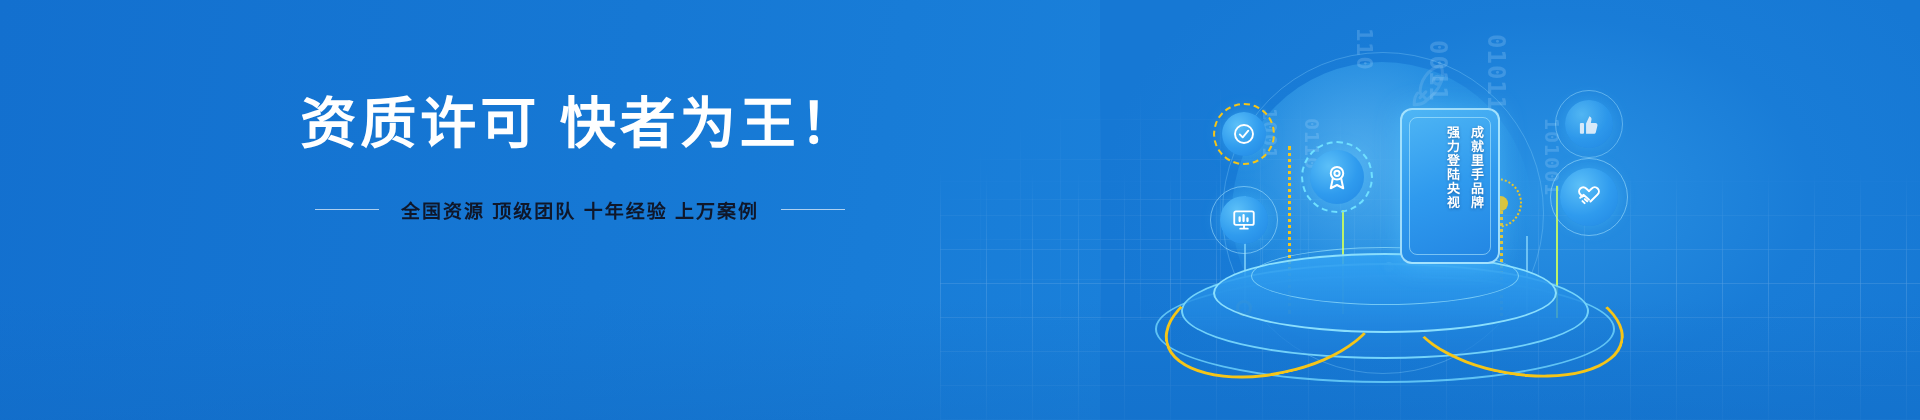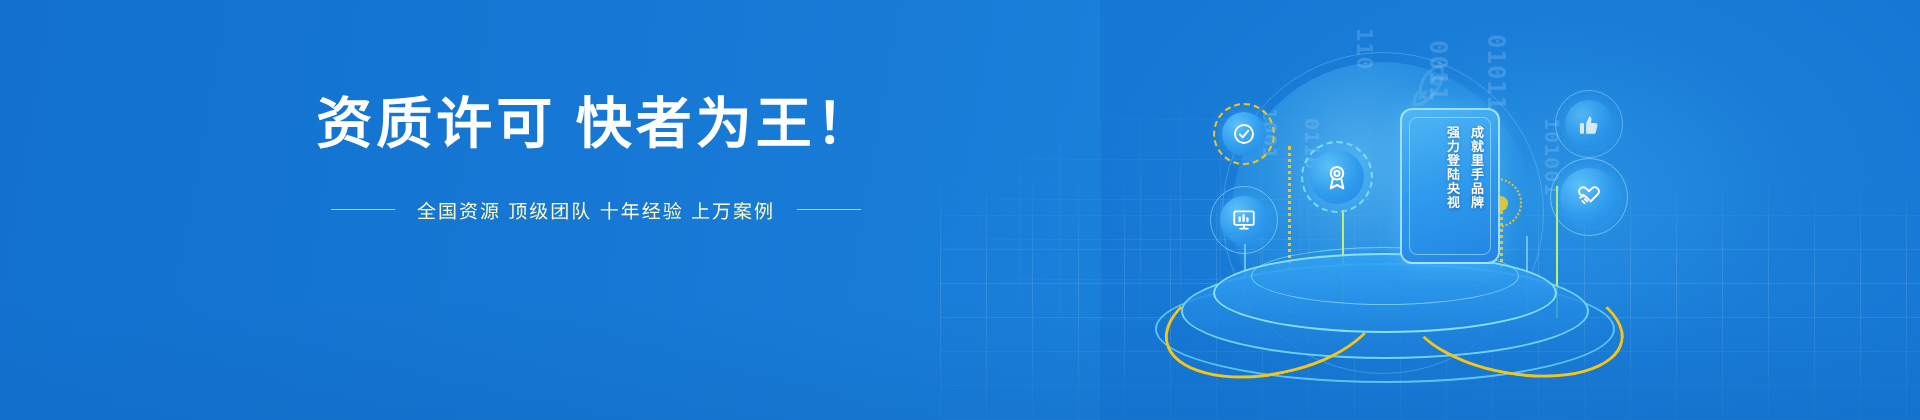--- a/index.html
+++ b/index.html
@@ -113,33 +113,33 @@
   .dot-y{position:absolute;width:15px;height:15px;border-radius:50%;background:#f5c518;}
   .dot-c{position:absolute;width:14px;height:14px;border-radius:50%;background:rgba(175,225,255,.85);}
   .ring-y{position:absolute;width:16px;height:16px;border-radius:50%;border:3px solid #f5c518;box-sizing:border-box;}
   .tag-y{
     position:absolute;width:46px;height:46px;border-radius:50%;border:2px dotted #f5c518;
     display:flex;align-items:center;justify-content:center;
     color:#f5c518;font-size:11px;font-weight:700;letter-spacing:.5px;
   }
   .rocket{position:absolute;opacity:.13;}
   
-  .copy{position:absolute;left:16px;top:0;width:1160px;height:416px;}
+  .copy{position:absolute;left:0;top:0;width:1160px;height:416px;}
   .headline{
     position:absolute;left:0;right:0;top:96px;text-align:center;
     color:#ffffff;font-size:56px;font-weight:700;letter-spacing:4px;
     line-height:1;white-space:nowrap;
   }
   .sub-row{
     position:absolute;left:0;right:0;top:196px;
     display:flex;align-items:center;justify-content:center;gap:22px;
   }
   .sub-rule{width:64px;height:1px;background:rgba(255,255,255,.65);}
   .subtitle{
-    color:#fef9c3;font-size:19px;font-weight:400;letter-spacing:2px;white-space:nowrap;
+    color:#0f172a;font-size:19px;font-weight:700;letter-spacing:2px;white-space:nowrap;
   }
   .cta-wrap{position:absolute;left:0;right:0;top:252px;display:flex;justify-content:center;}
   .cta{
     border:1px solid rgba(255,255,255,.95);border-radius:22px;
     padding:10px 30px;color:#ffffff;font-size:18px;font-weight:700;letter-spacing:2px;
     background:transparent;white-space:nowrap;cursor:pointer;
   }
 </style>
 </head>
 <body>

